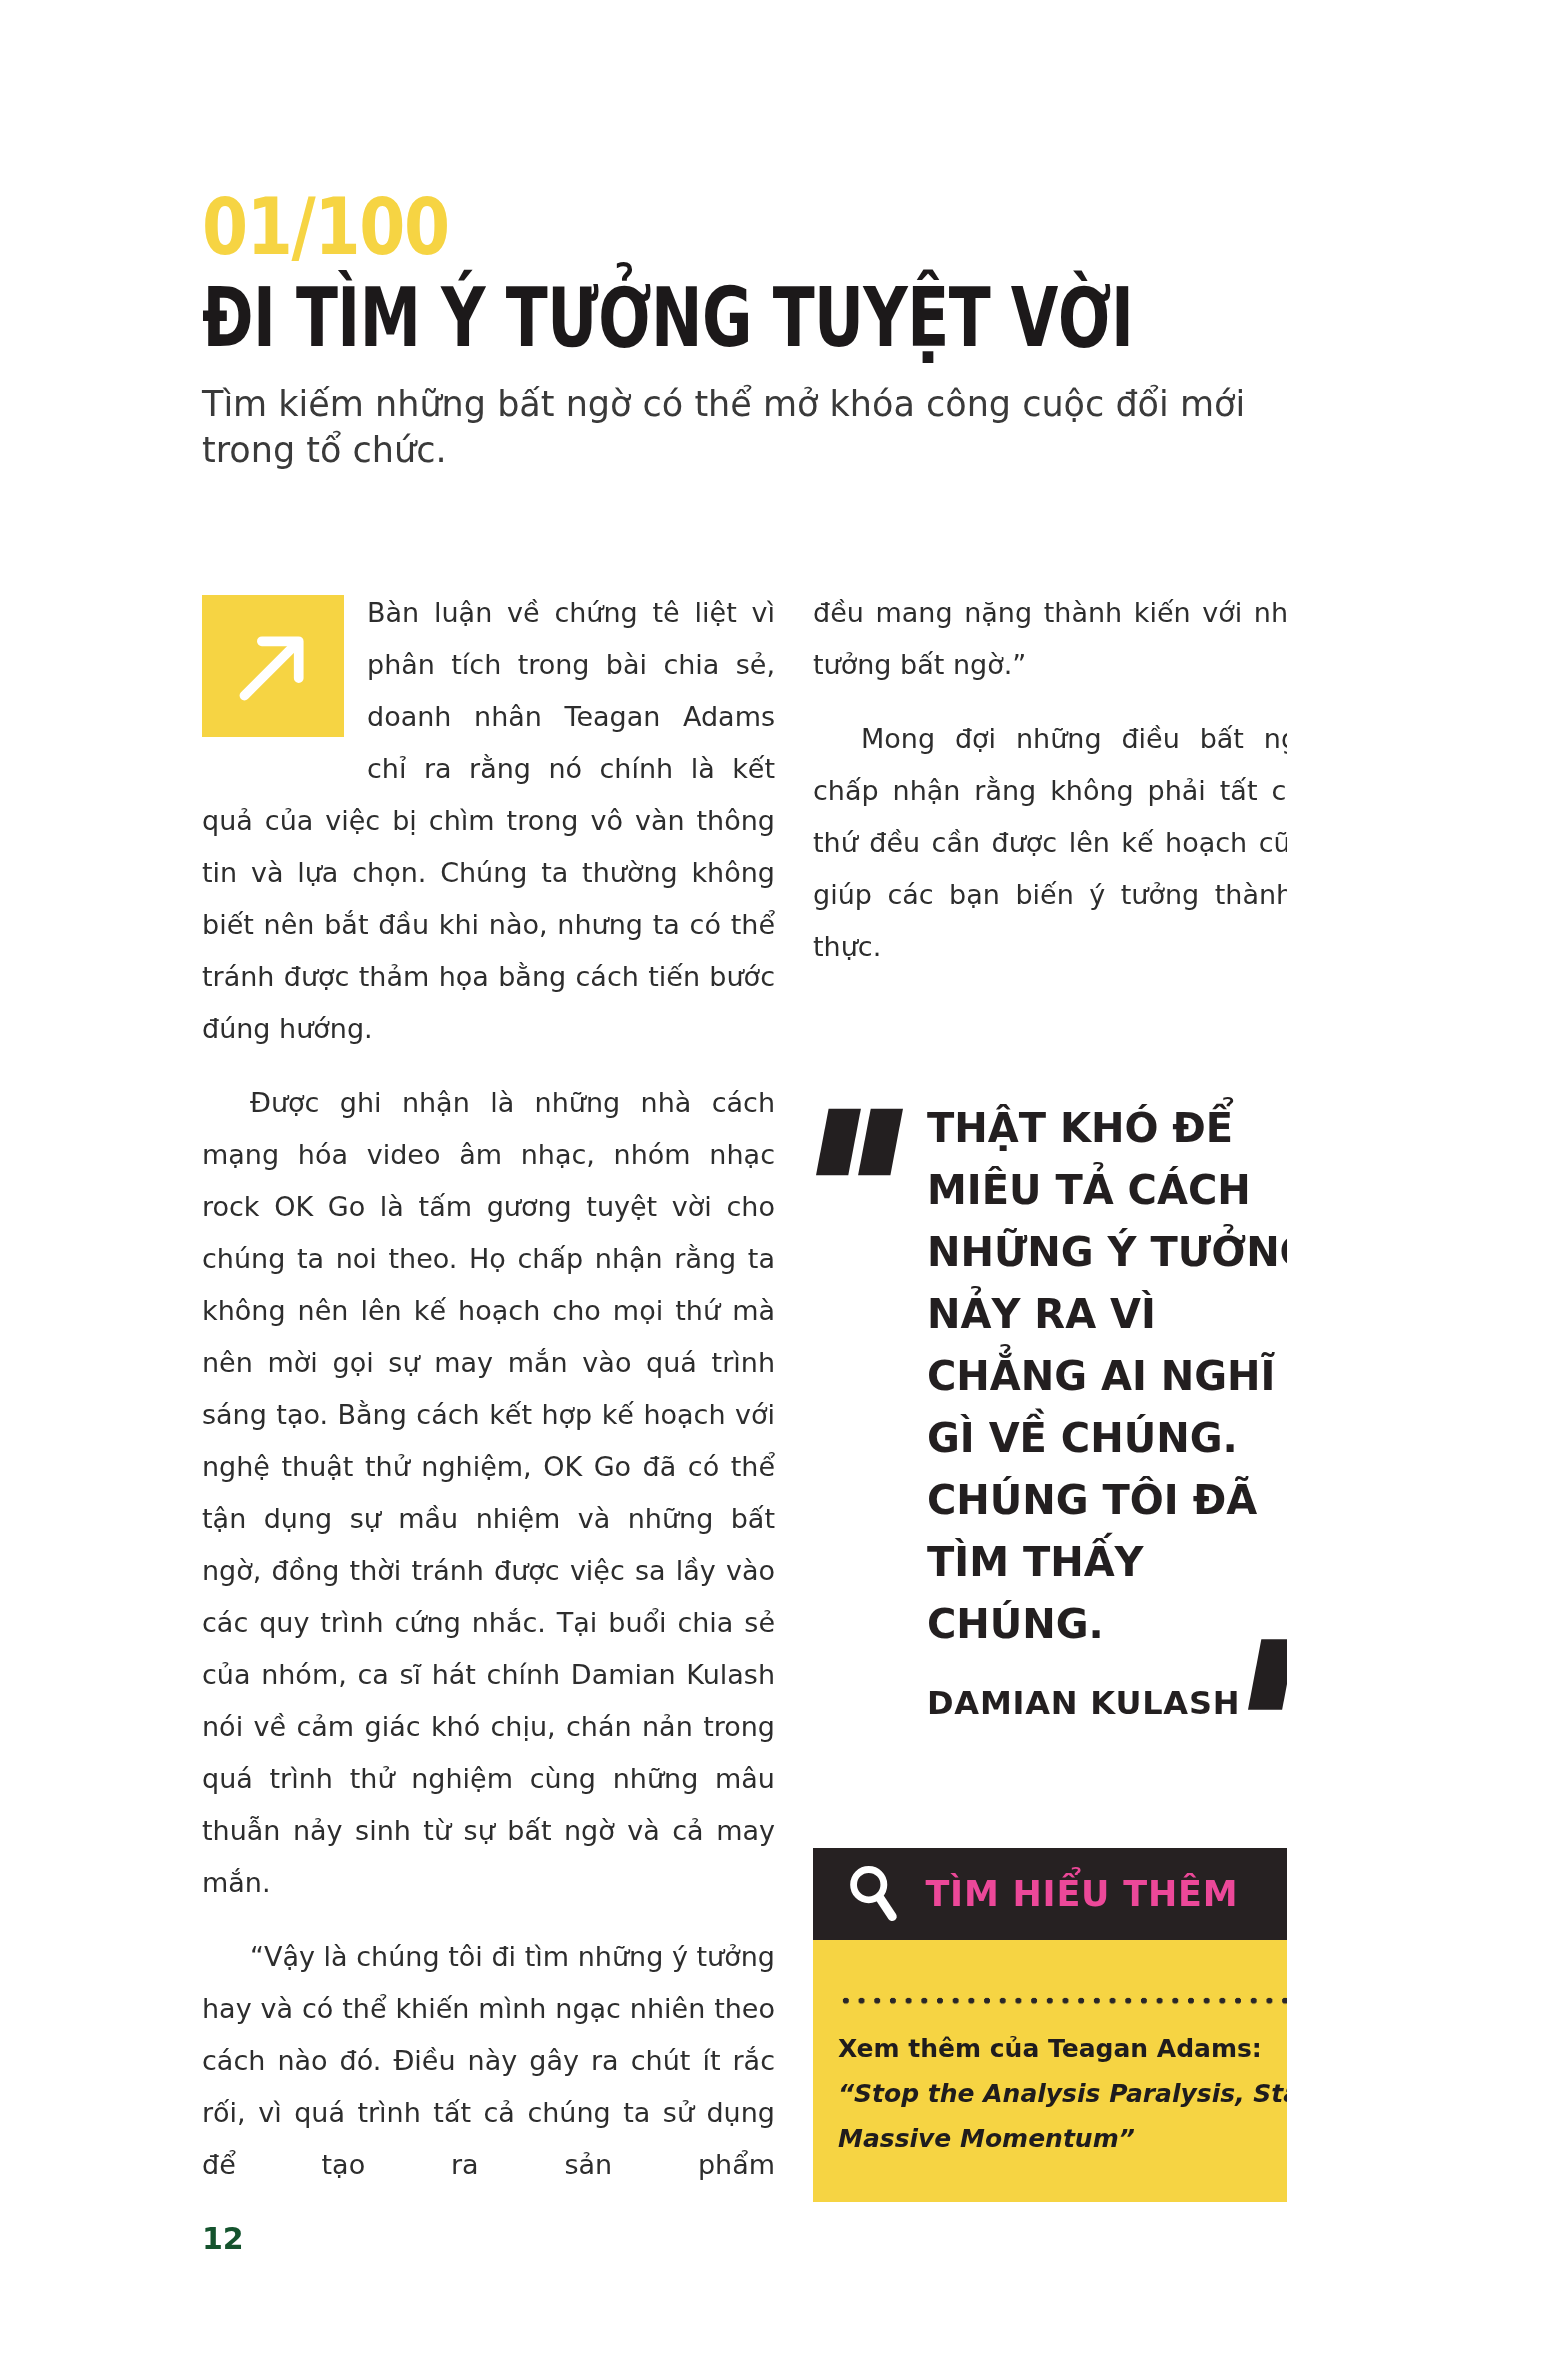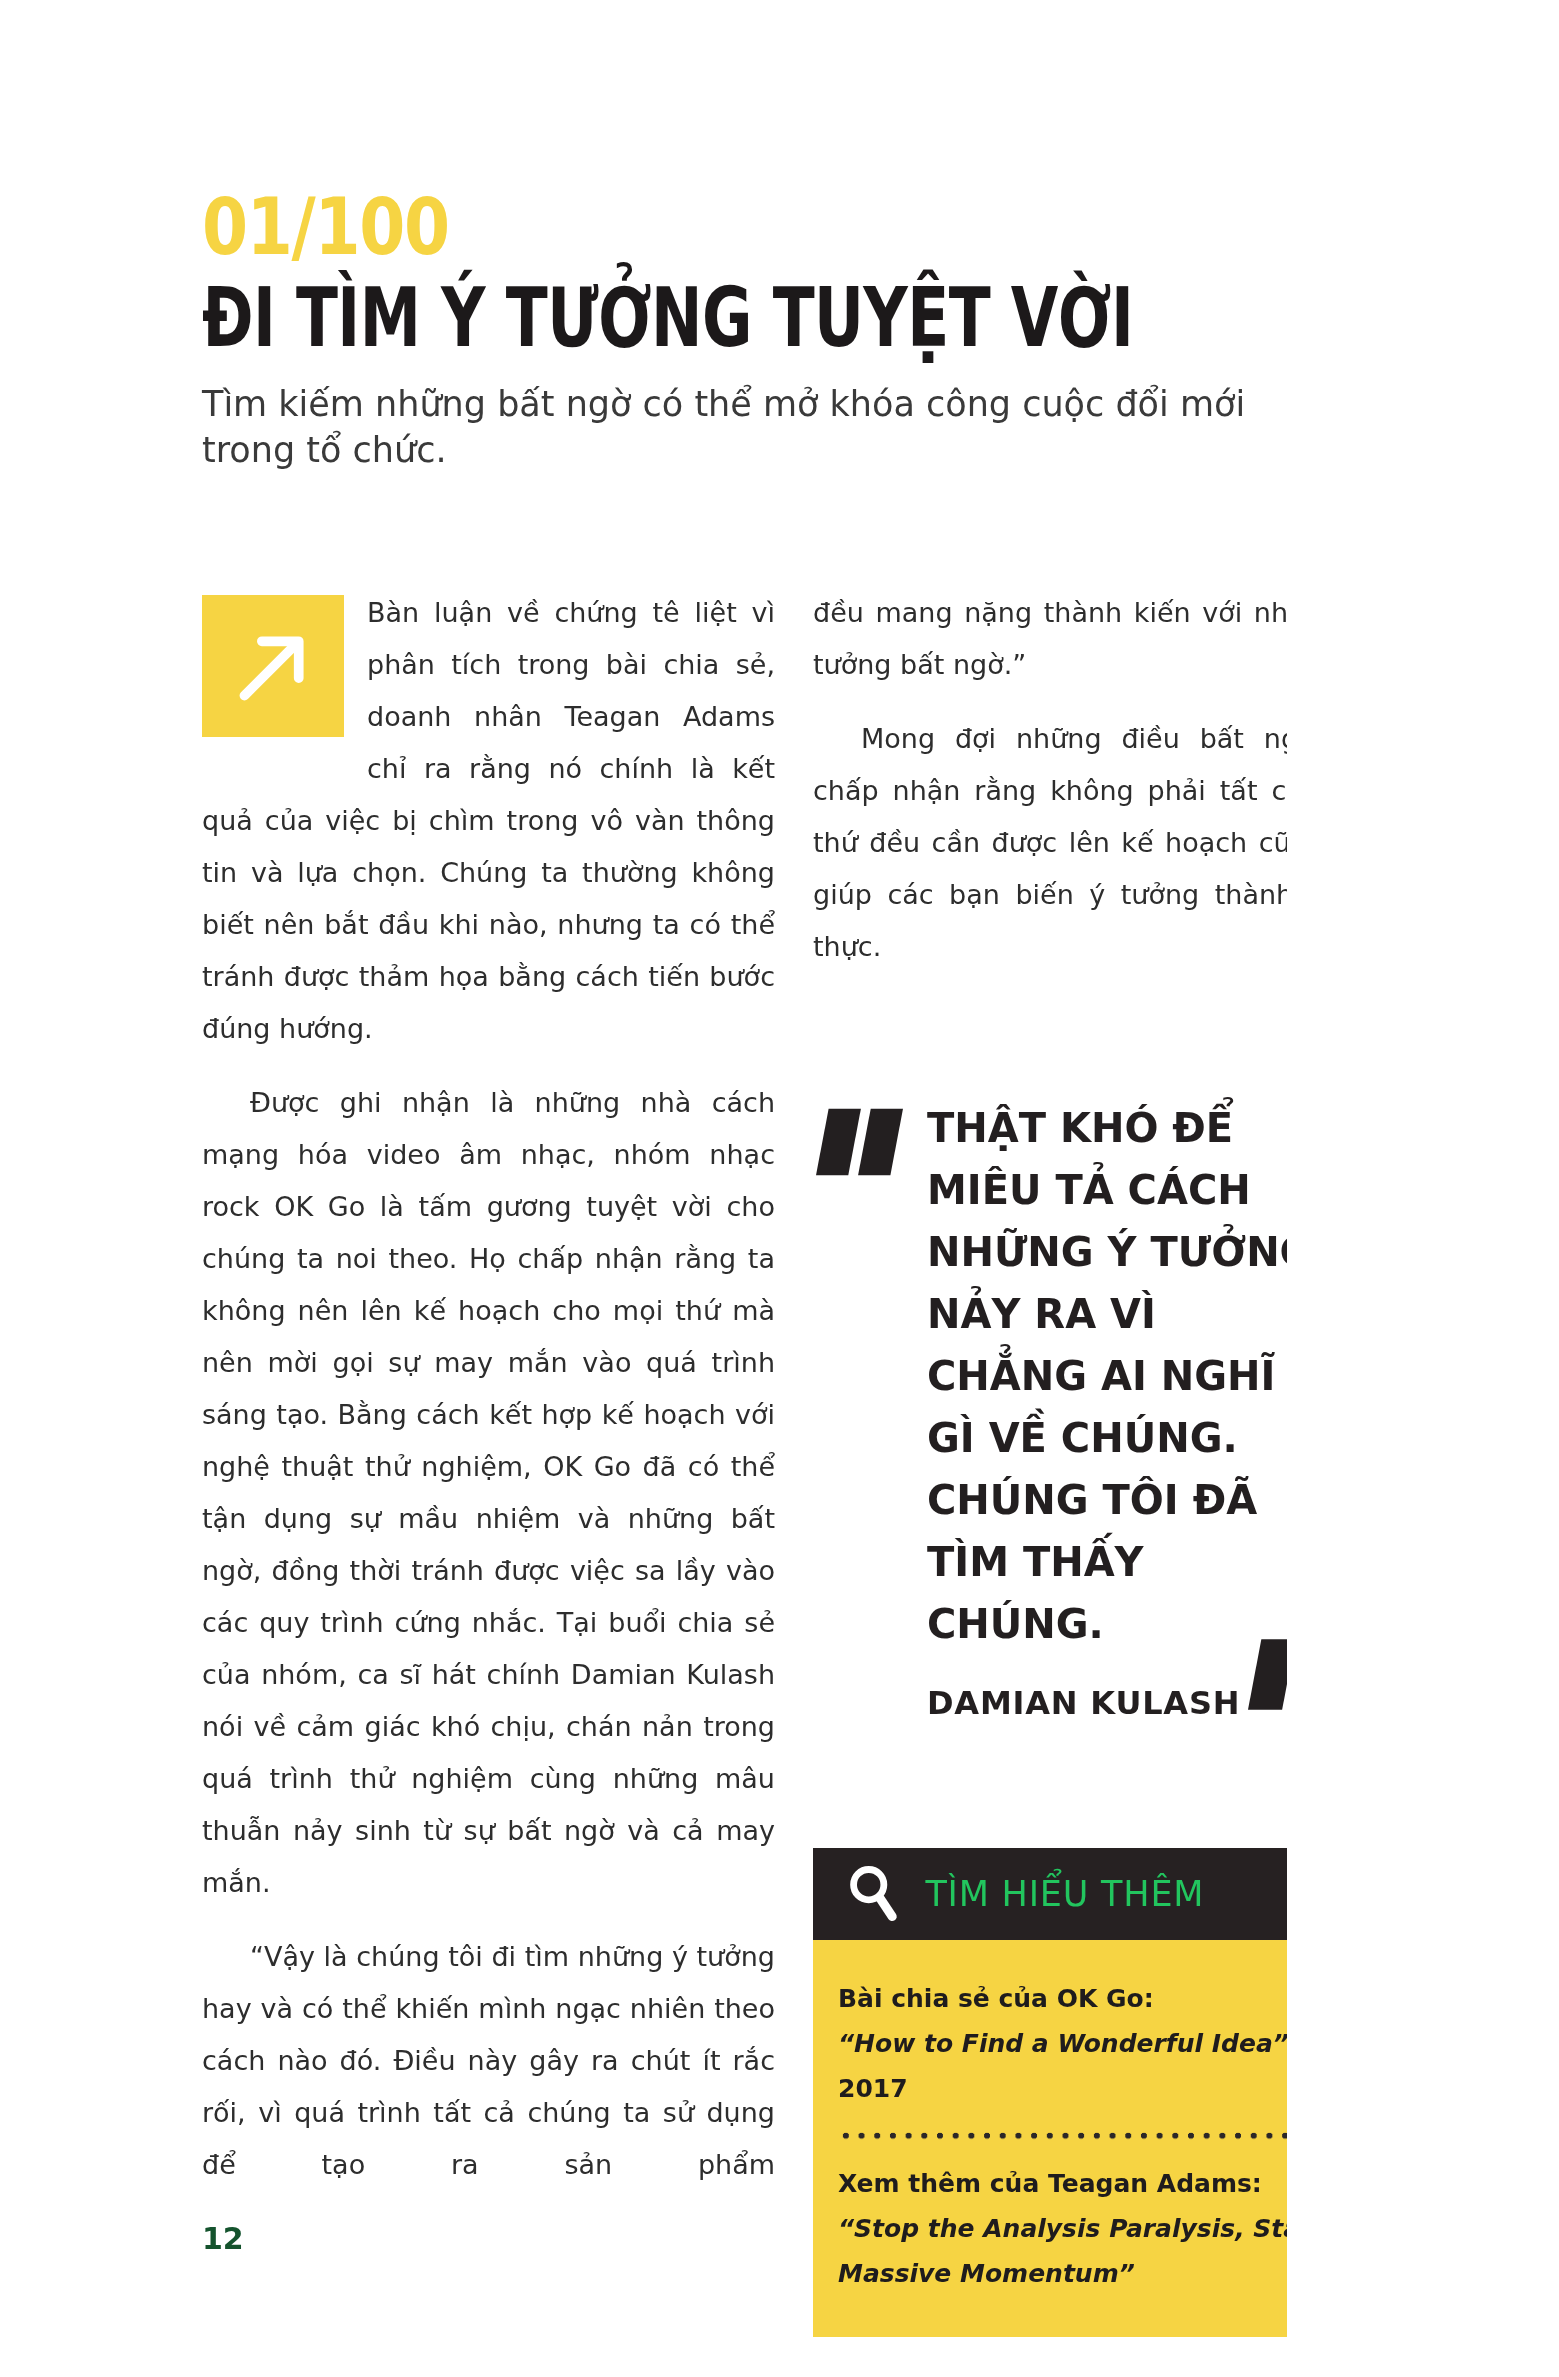--- a/index.html
+++ b/index.html
@@ -99,21 +99,21 @@
   
   .learn-more{margin-top:124px;}
   .lm-head{
     background:var(--header-black);
     height:92px;
     display:flex;align-items:center;
     padding-left:33px;gap:26.4px;
   }
   .lm-head svg{width:53px;height:63px;display:block;}
   .lm-title{
-    color:#22c55e;font-size:35px;font-weight:400;letter-spacing:0.8px;
+    color:#ec4899;font-size:35px;font-weight:700;letter-spacing:0.8px;
   }
   .lm-body{
     background:var(--accent-yellow);
     padding:36px 33px 41px 25px;
   }
   .lm-label,.lm-year{
     font-size:25px;line-height:45px;font-weight:800;color:#1f1c1d;
   }
   .lm-work{
     font-size:25px;line-height:45px;font-weight:800;font-style:italic;color:#1f1c1d;
@@ -181,25 +181,20 @@
 
       <section class="learn-more">
         <div class="lm-head">
           <svg viewBox="0 0 70 82" aria-hidden="true">
             <circle cx="30" cy="28" r="20" stroke="#ffffff" stroke-width="9" fill="none"></circle>
             <line x1="45" y1="46" x2="61" y2="70" stroke="#ffffff" stroke-width="12" stroke-linecap="round"></line>
           </svg>
           <span class="lm-title">TÌM HIỂU THÊM</span>
         </div>
         <div class="lm-body">
-          <div class="lm-item">
-            <div class="lm-label">Bài chia sẻ của OK Go:</div>
-            <div class="lm-work">“How to Find a Wonderful Idea”</div>
-            <div class="lm-year">2017</div>
-          </div>
           <div class="lm-divider"></div>
           <div class="lm-item">
             <div class="lm-label">Xem thêm của Teagan Adams:</div>
             <div class="lm-work">“Stop the Analysis Paralysis, Start Massive Momentum”</div>
           </div>
         </div>
       </section>
     </div>
   </main>
 

